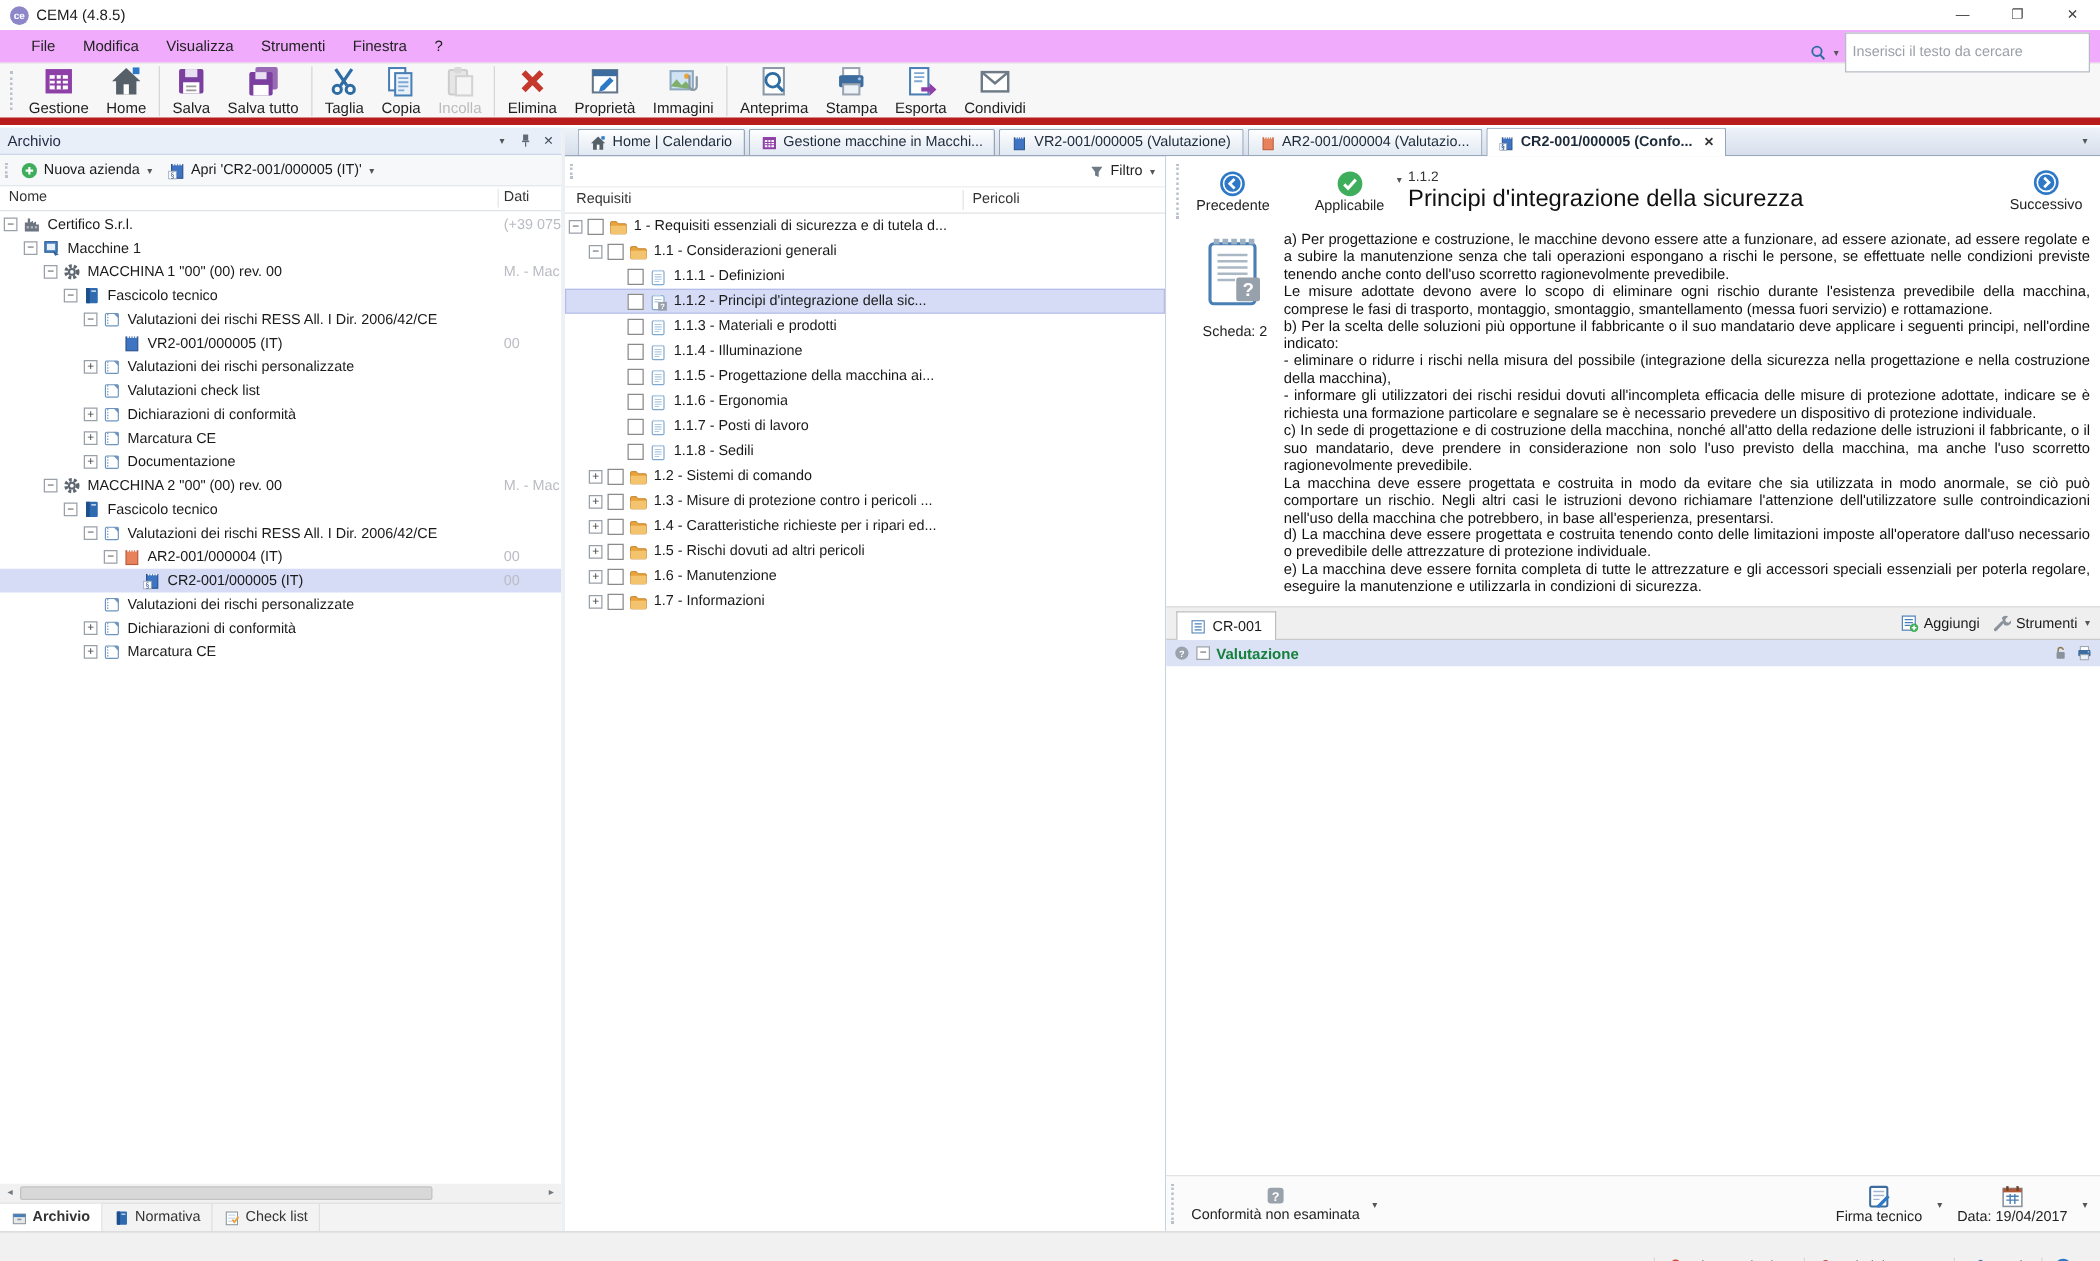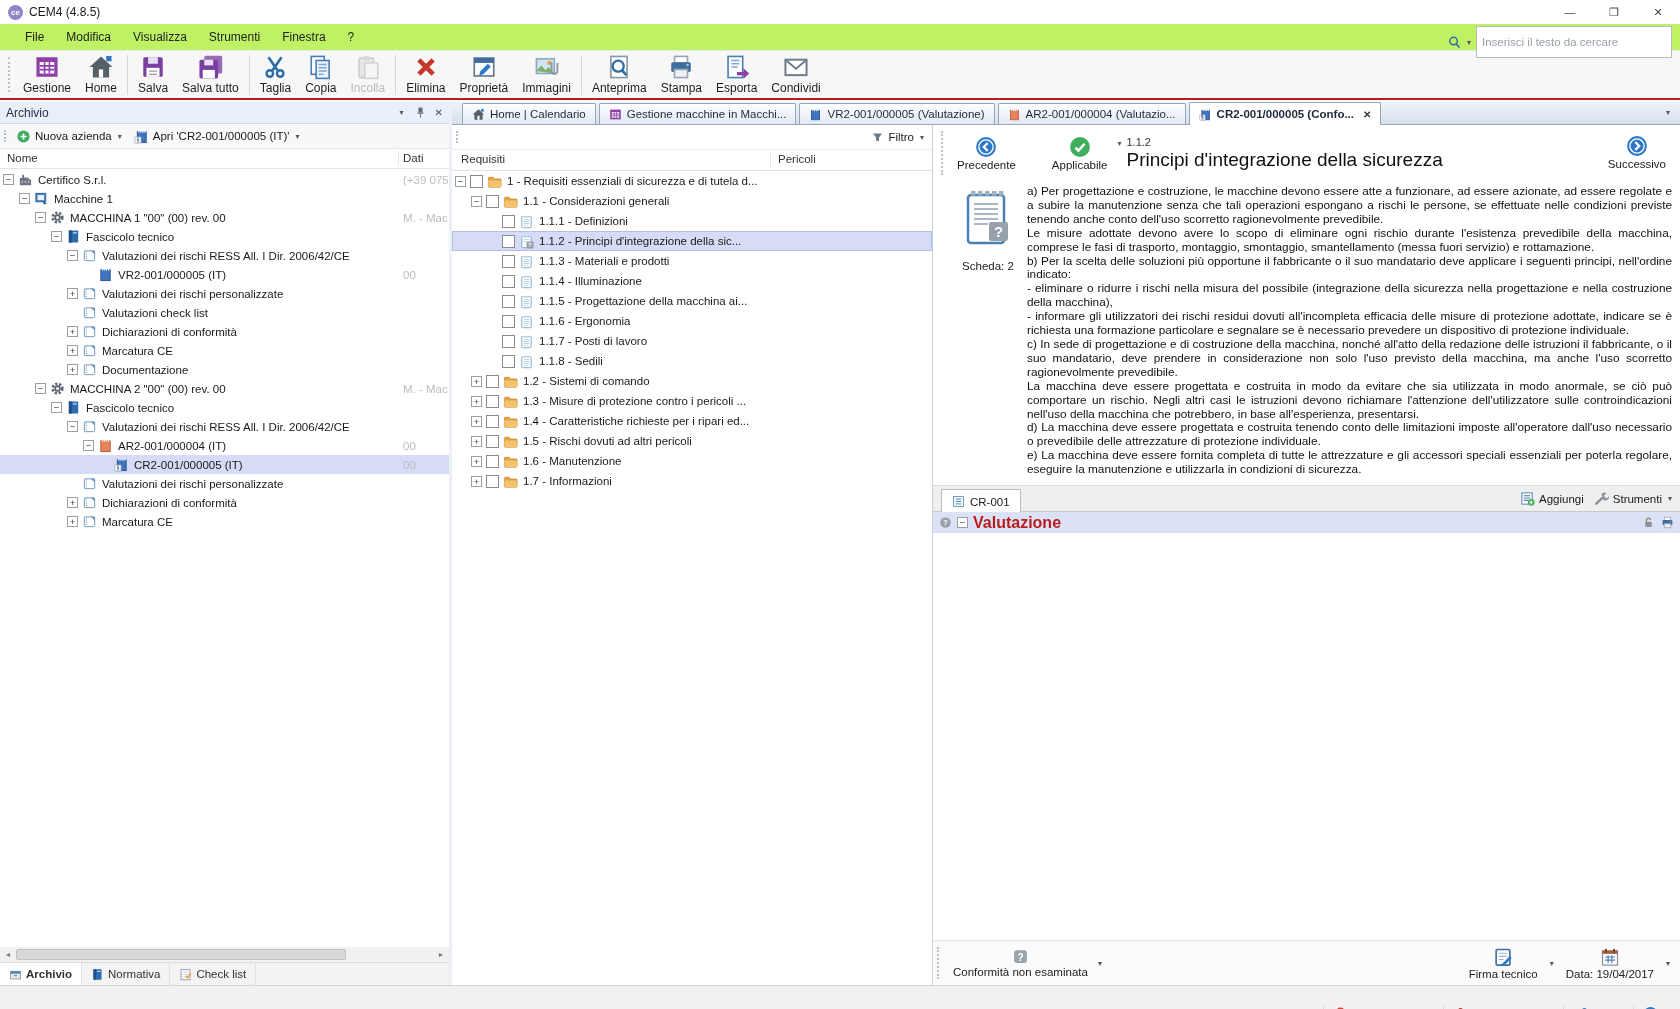--- a/index.html
+++ b/index.html
@@ -11,28 +11,28 @@
   .caret { font-size:8px; color:#555; margin:0 2px; }
 
   
   .titlebar { height:24px; display:flex; align-items:center; padding-left:8px; background:#fff; }
   .celogo { width:15px; height:15px; border-radius:50%; background:#8d86c9; color:#fff; font-size:8px;
             text-align:center; line-height:15px; font-weight:bold; margin-right:6px; }
   .wbtns { margin-left:auto; display:flex; }
   .wbtn { width:44px; height:24px; text-align:center; line-height:24px; color:#444; font-size:11px; }
 
   
-  .menubar { height:26px; display:flex; align-items:center; padding-left:14px; background:#bef264; position:relative; }
+  .menubar { height:26px; display:flex; align-items:center; padding-left:14px; background:#f0abfc; position:relative; }
   .mitem { padding:0 11px; color:#222; }
   .searchbox { position:absolute; right:8px; top:2px; display:flex; align-items:center; gap:3px; }
   .searchinput { width:196px; height:32px; border:1px solid #b5bcc4; font-size:11.5px; padding:0 5px; color:#333; }
   .searchinput::placeholder { color:#9aa0a8; }
 
   
-  .toolbar { height:50px; background:#f7f7f8; border-top:1px solid #e8e8e8; border-bottom:2px solid #b91c1c;
+  .toolbar { height:50px; background:#f7f7f8; border-top:1px solid #e8e8e8; border-bottom:6px solid #b91c1c;
              display:flex; align-items:center; padding-left:4px; }
   .grip { width:4px; align-self:stretch; margin:6px 4px; border-left:2px dotted #b9c2cc; }
   .tbtn { display:flex; flex-direction:column; align-items:center; justify-content:center; gap:1px;
           padding:2px 7px; font-size:12px; color:#1e1e1e; height:46px; }
   .tbtn.dis { opacity:.55; color:#8a8a8a; }
   .tsep { width:1px; height:40px; background:#d6d6d6; margin:0 3px; }
 
   
   .main { position:absolute; top:102px; left:0; right:0; bottom:24px; display:flex; }
 
@@ -108,21 +108,21 @@
 
   .cr-row { position:absolute; top:360px; left:0; right:0; height:27px; background:#efefef;
             border-top:1px solid #dadada; border-bottom:1px solid #c9c9c9; }
   .cr-tab { position:absolute; left:8px; top:3px; height:24px; background:#fff; border:1px solid #bdbdbd; border-bottom:none;
             display:flex; align-items:center; gap:5px; padding:0 10px; font-size:11.5px; }
   .cr-actions { position:absolute; right:6px; top:0; height:100%; display:flex; align-items:center; gap:10px; font-size:11.5px; }
   .cr-actions .act { display:flex; align-items:center; gap:4px; }
 
   .val-header { position:absolute; top:387px; left:0; right:0; height:21px; background:#dce2f5;
                 display:flex; align-items:center; gap:5px; padding:0 6px; }
-  .val-title { font-weight:bold; font-size:16px; color:#b91c1c; }
+  .val-title { font-weight:bold; font-size:12px; color:#15803d; }
   .val-hicons { margin-left:auto; display:flex; gap:6px; }
   .val-hint { position:absolute; top:414px; left:0; right:0; text-align:center; font-style:italic;
               color:#bdbdbd; font-size:11.5px; }
 
   .conf-bar { position:absolute; bottom:0; left:0; right:0; height:45px; background:#fbfbfb; border-top:1px solid #e3e3e3;
               display:flex; align-items:center; }
   .stackbtn { display:flex; flex-direction:column; align-items:center; gap:1px; padding:2px 8px; font-size:11.5px; color:#222; }
   .conf-right { margin-left:auto; display:flex; align-items:center; gap:2px; padding-right:8px; }
 
   

